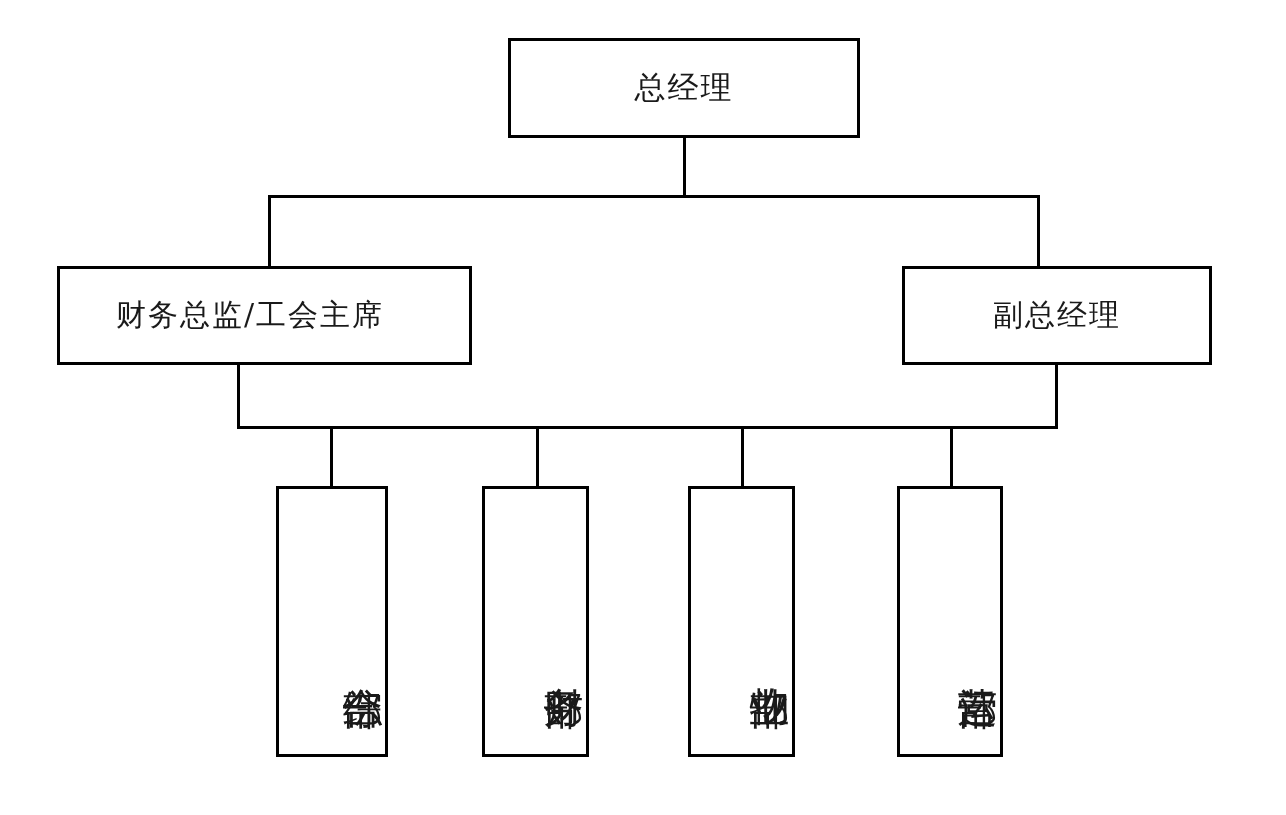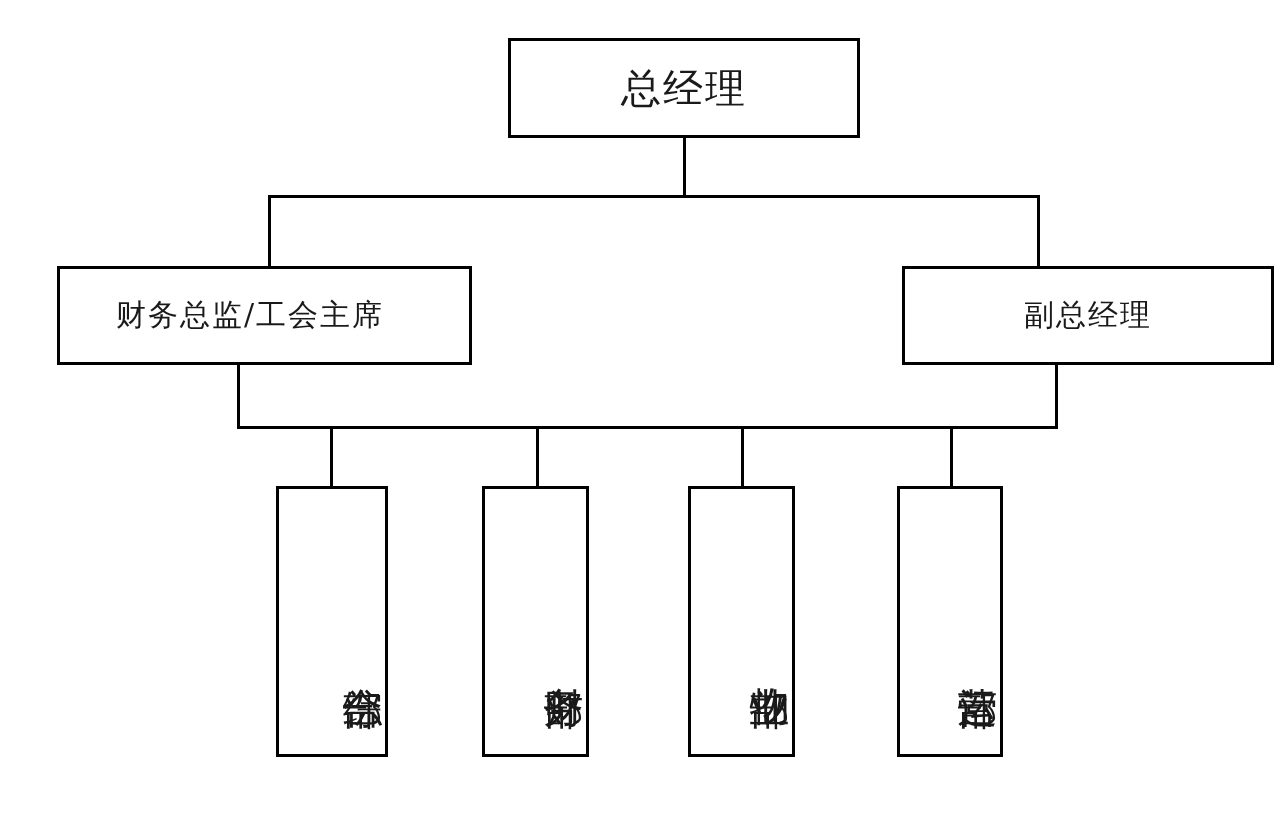--- a/index.html
+++ b/index.html
@@ -39,37 +39,37 @@
     white-space: nowrap;
   }
 
   
   #node-gm {
     left: 508px;
     top: 38px;
     width: 352px;
     height: 100px;
   }
-  #node-gm .node-label { font-size: 40px; }
+  #node-gm .node-label { font-size: 31px; }
 
   
   #node-cfo {
     left: 57px;
     top: 266px;
     width: 415px;
     height: 99px;
     justify-content: flex-start;
     padding-left: 56px;
   }
   #node-cfo .node-label { font-size: 30px; }
 
   #node-dgm {
     left: 902px;
     top: 266px;
-    width: 372px;
+    width: 310px;
     height: 99px;
   }
   #node-dgm .node-label { font-size: 30px; }
 
   
   .dept {
     position: absolute;
     box-sizing: border-box;
     background: #ffffff;
     border: 3px solid #000000;

